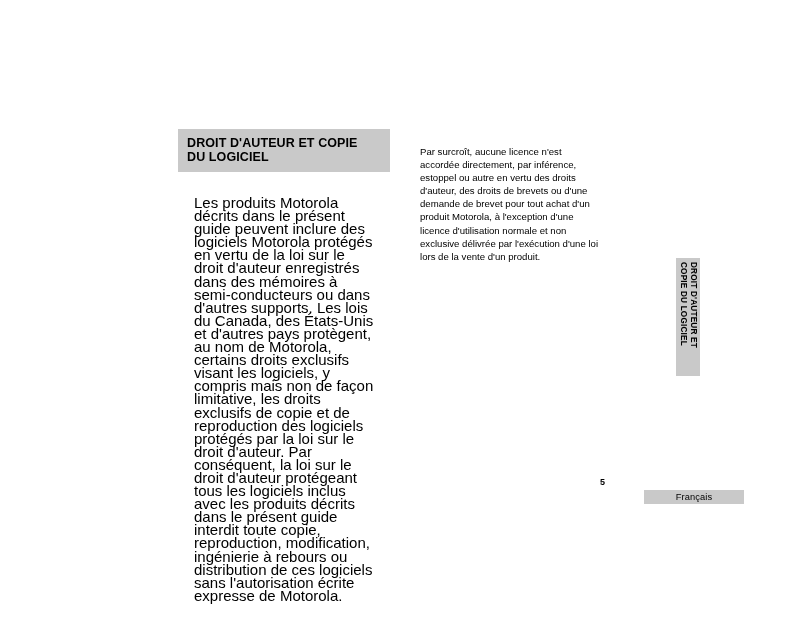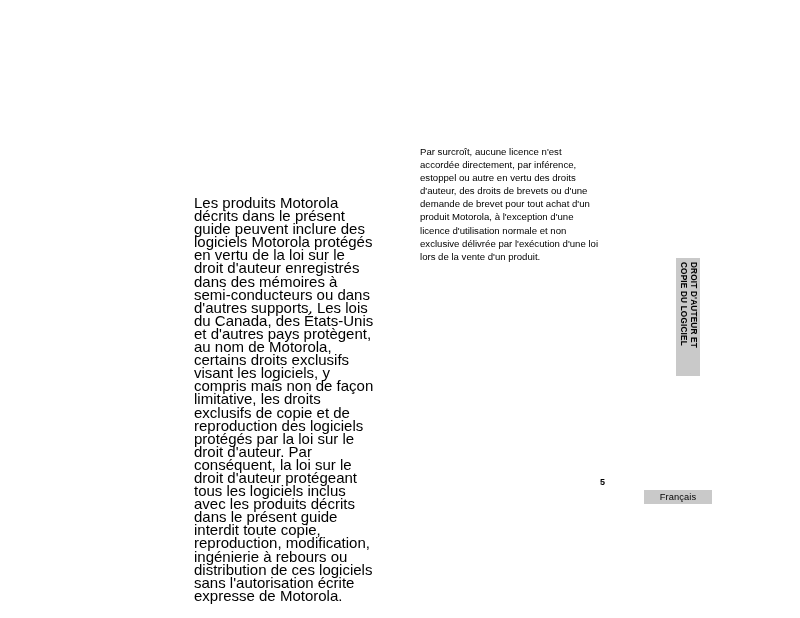--- a/index.html
+++ b/index.html
@@ -108,38 +108,42 @@
     left: 600px;
     top: 477px;
     font-size: 9px;
     font-weight: bold;
     color: #000;
   }
   .lang-tab {
     position: absolute;
     left: 644px;
     top: 490px;
-    width: 68px;
+    width: 100px;
     height: 14px;
     background: #c9c9c9;
     display: flex;
     align-items: center;
     justify-content: center;
   }
   .lang-tab .lang-label {
     font-size: 9.3px;
     color: #000;
     letter-spacing: 0.1px;
   }
 </style>
 </head>
 <body>
 
 <div class="page">
 
+  <div class="title-block">
+    <div class="title-line">DROIT D'AUTEUR ET COPIE</div>
+    <div class="title-line">DU LOGICIEL</div>
+  </div>
 
   <div class="col-left">
     <p>Les produits Motorola décrits dans le présent guide peuvent inclure des logiciels Motorola protégés en vertu de la loi sur le droit d'auteur enregistrés dans des mémoires à semi-conducteurs ou dans d'autres supports. Les lois du Canada, des États-Unis et d'autres pays protègent, au nom de Motorola, certains droits exclusifs visant les logiciels, y compris mais non de façon limitative, les droits exclusifs de copie et de reproduction des logiciels protégés par la loi sur le droit d'auteur. Par conséquent, la loi sur le droit d'auteur protégeant tous les logiciels inclus avec les produits décrits dans le présent guide interdit toute copie, reproduction, modification, ingénierie à rebours ou distribution de ces logiciels sans l'autorisation écrite expresse de Motorola.</p>
   </div>
 
   <div class="col-right">
     <p>Par surcroît, aucune licence n'est accordée directement, par inférence, estoppel ou autre en vertu des droits d'auteur, des droits de brevets ou d'une demande de brevet pour tout achat d'un produit Motorola, à l'exception d'une licence d'utilisation normale et non exclusive délivrée par l'exécution d'une loi lors de la vente d'un produit.</p>
   </div>
 
   <div class="side-tab">

